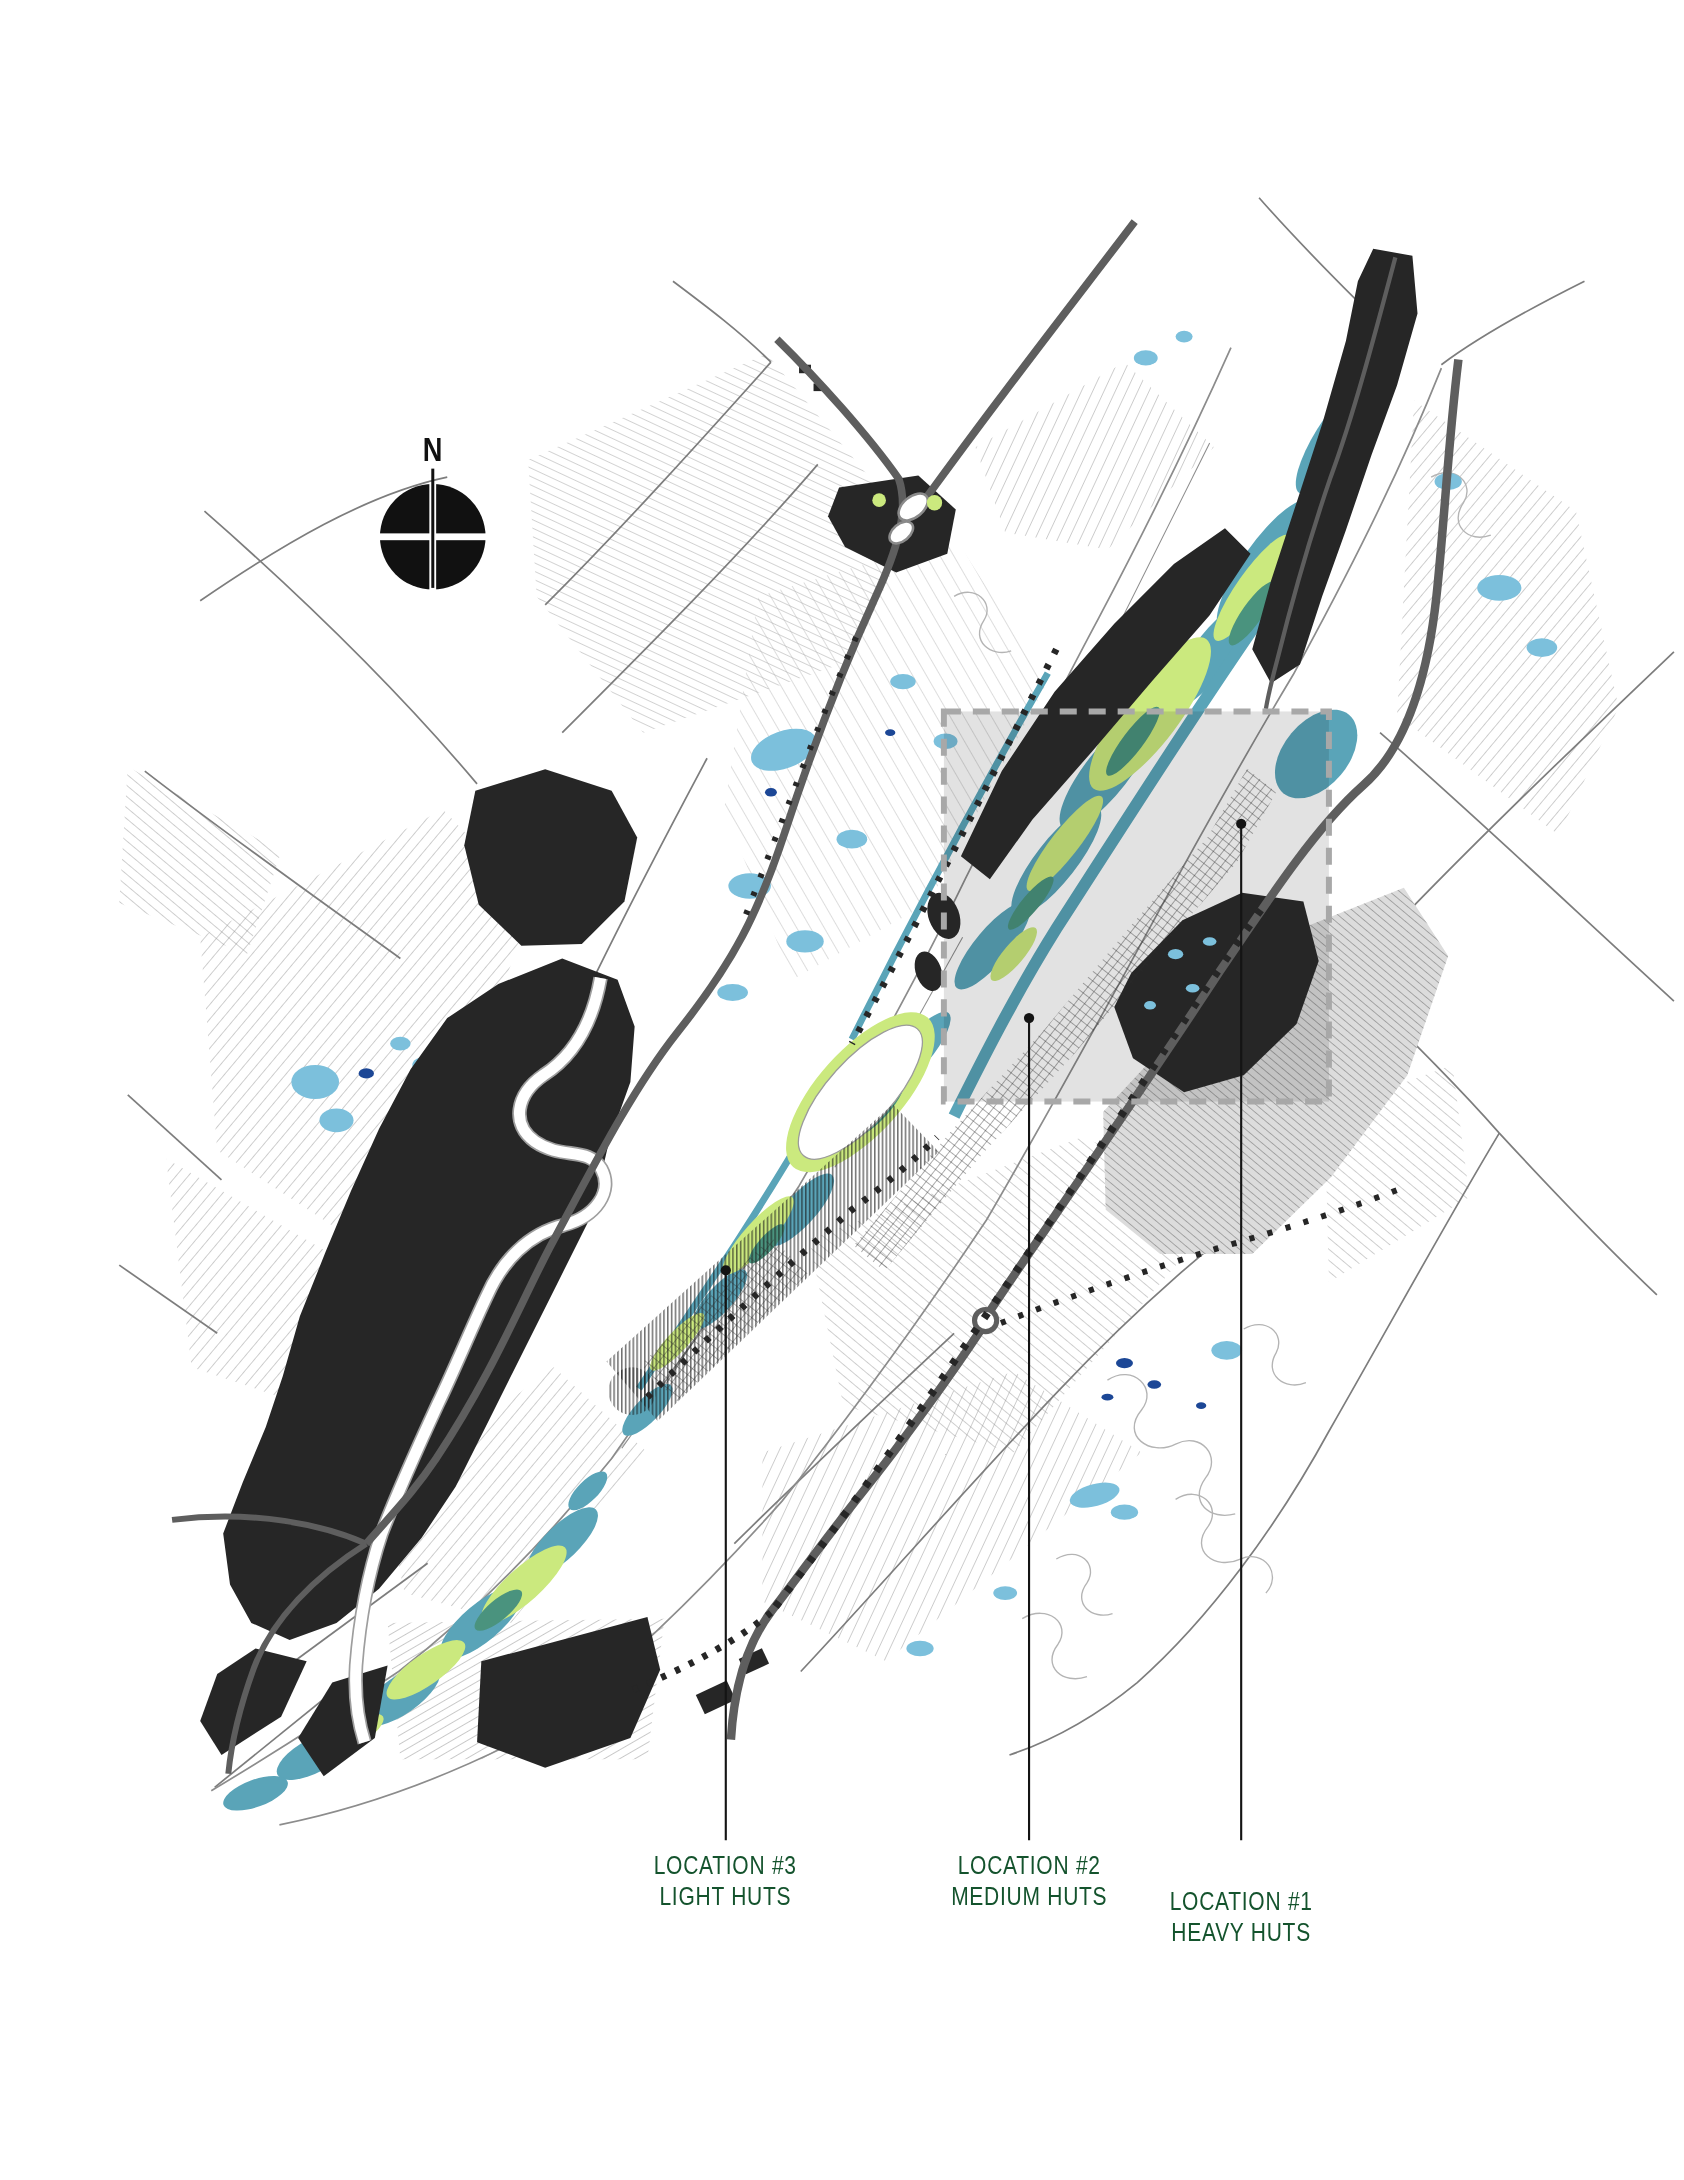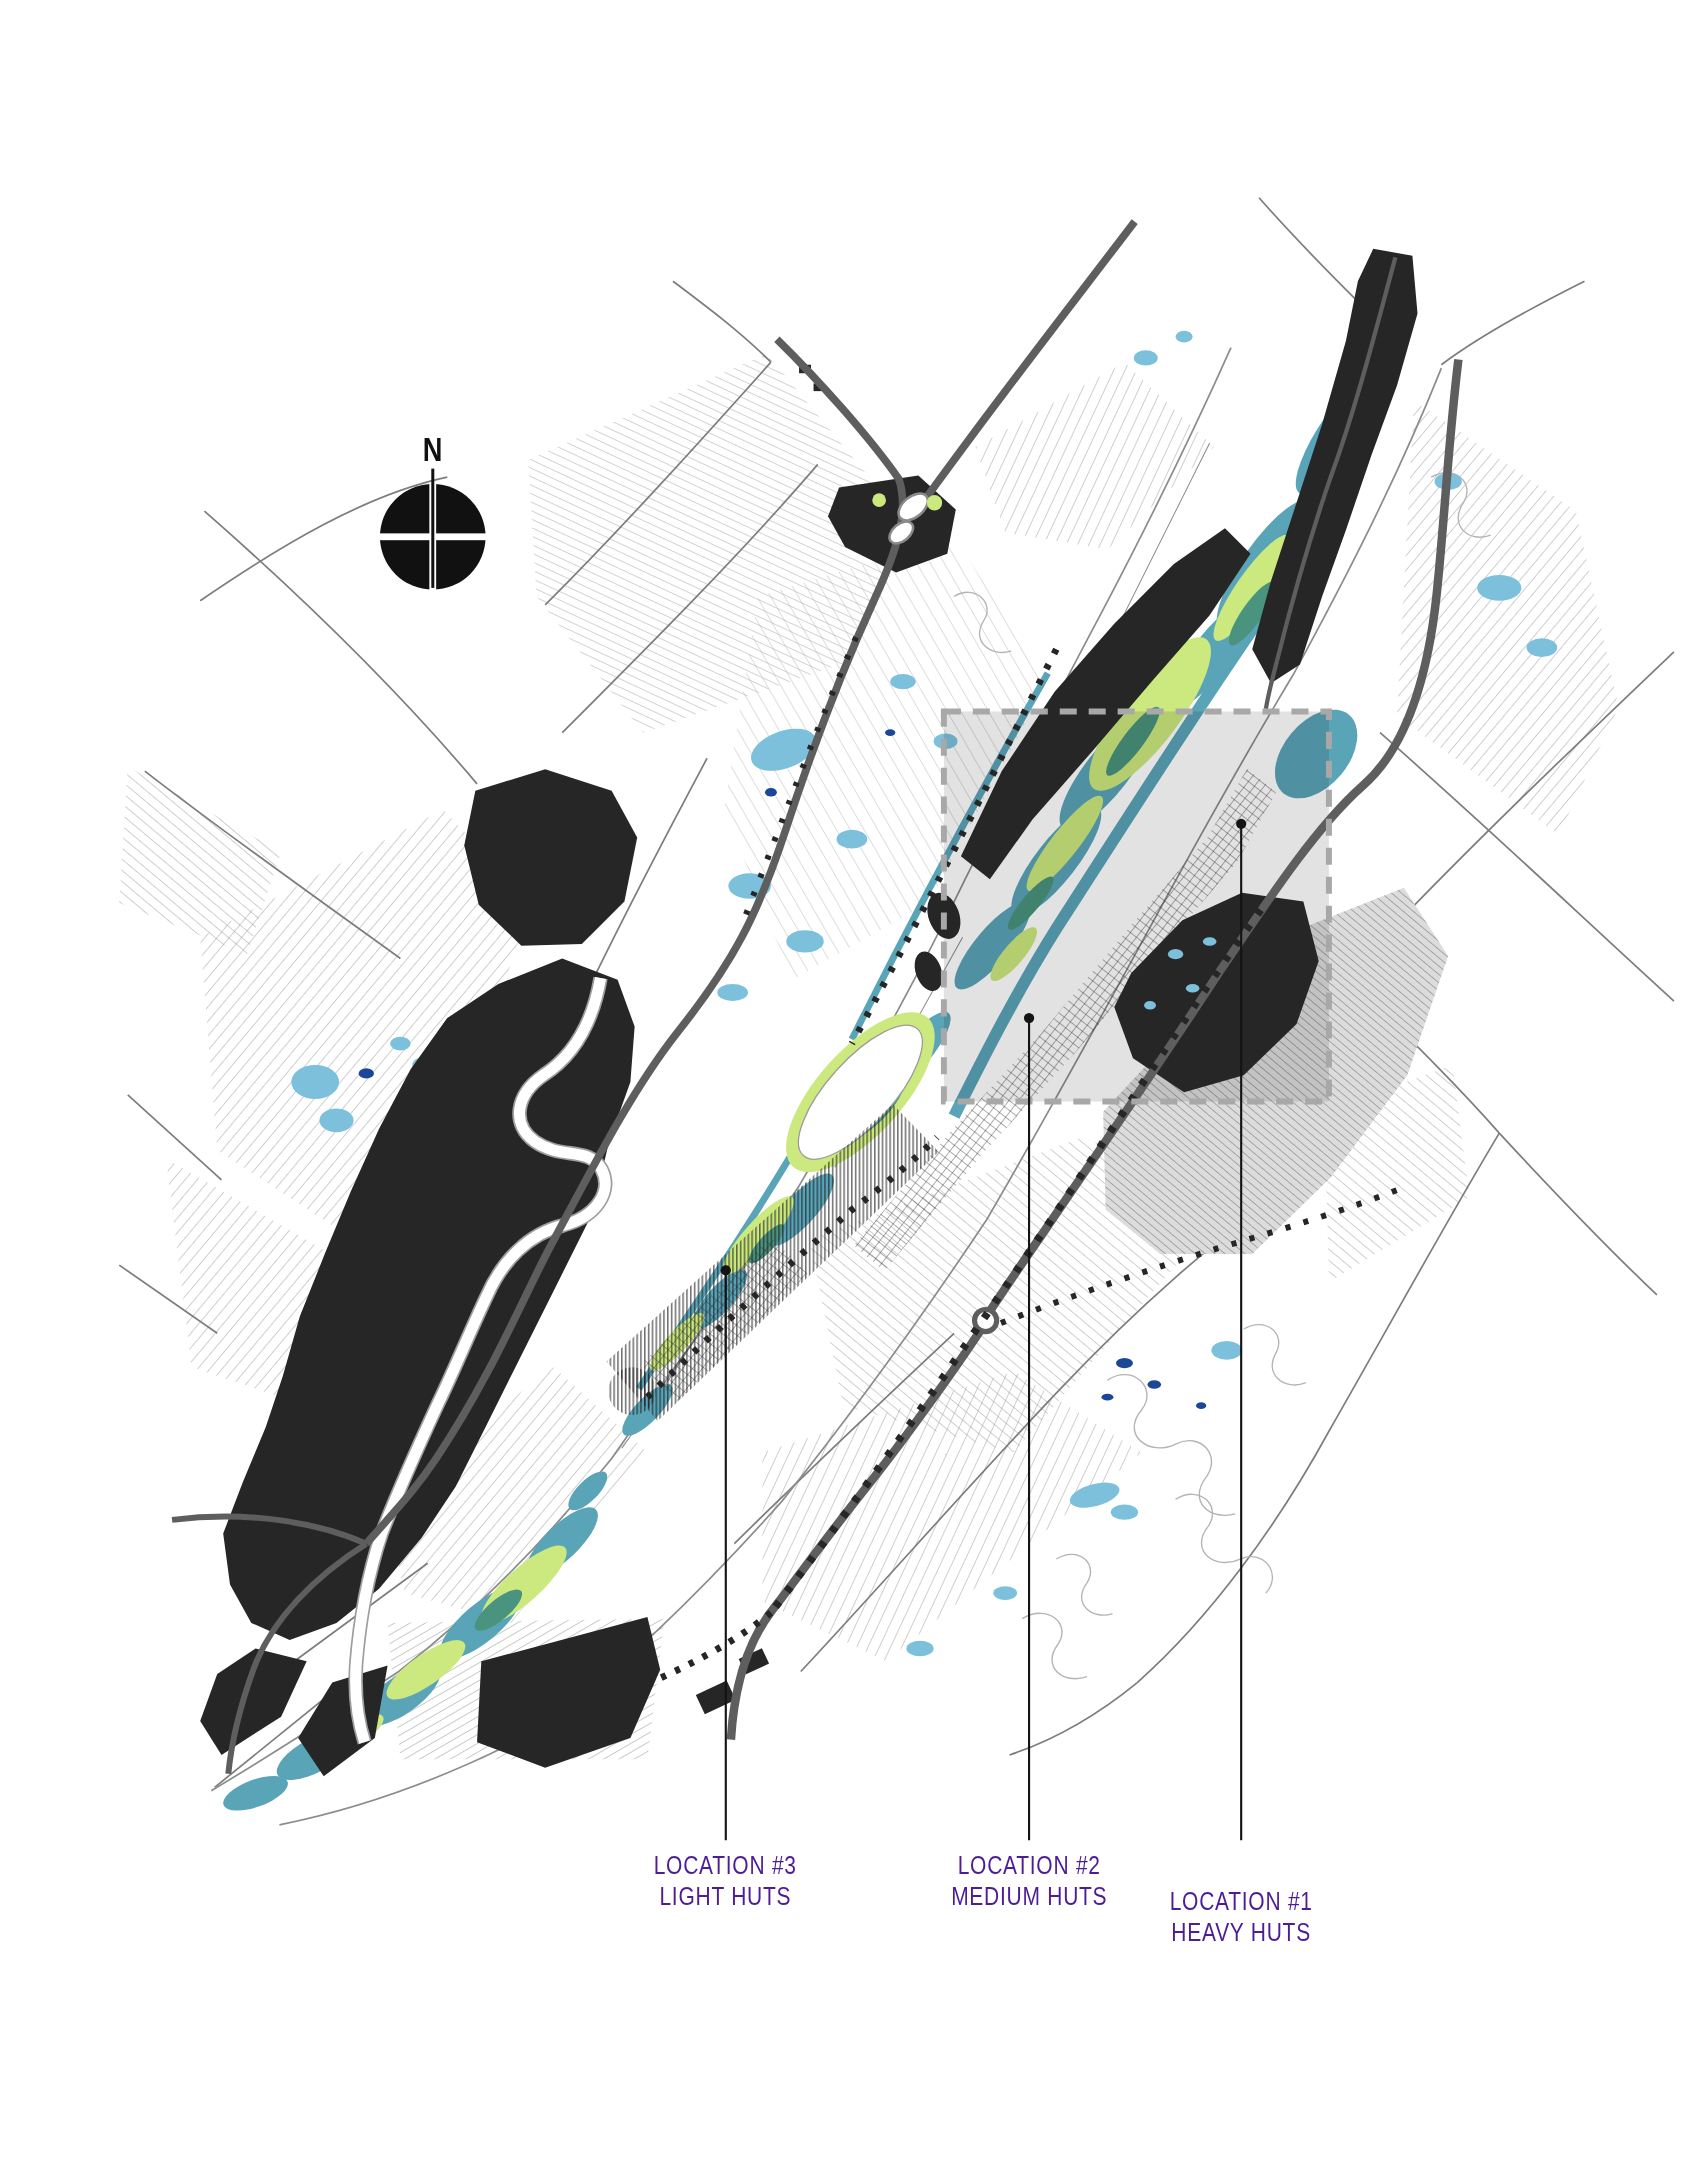--- a/index.html
+++ b/index.html
@@ -2,21 +2,21 @@
 <html style="font-size:13.6px"><head>
 <meta charset="utf-8">
 <style>
   html,body{margin:0;padding:0;background:#ffffff;}
   .stage{
     position:relative;width:1685px;height:2181px;background:#ffffff;overflow:hidden;
     font-family:"Liberation Sans", sans-serif;
   }
   .map-svg{position:absolute;left:0;top:0;width:1685px;height:2181px;}
   .loc{
-    position:absolute;top:1850px;width:239px;text-align:center;color:#4c1d95;
+    position:absolute;top:1850px;width:239px;text-align:center;color:#14532d;
   }
   .loc .t{
     display:inline-block;font-size:25.6px;line-height:31px;letter-spacing:0.9px;
     transform:scaleX(0.82);transform-origin:center top;white-space:nowrap;font-weight:500;
   }
   .loc-3{left:606px;}
   .loc-2{left:910px;text-align:center;}
   .loc-1{left:1122px;margin-top:36px;}
   .compass-n{
     position:absolute;left:411px;top:430px;width:43px;text-align:center;

